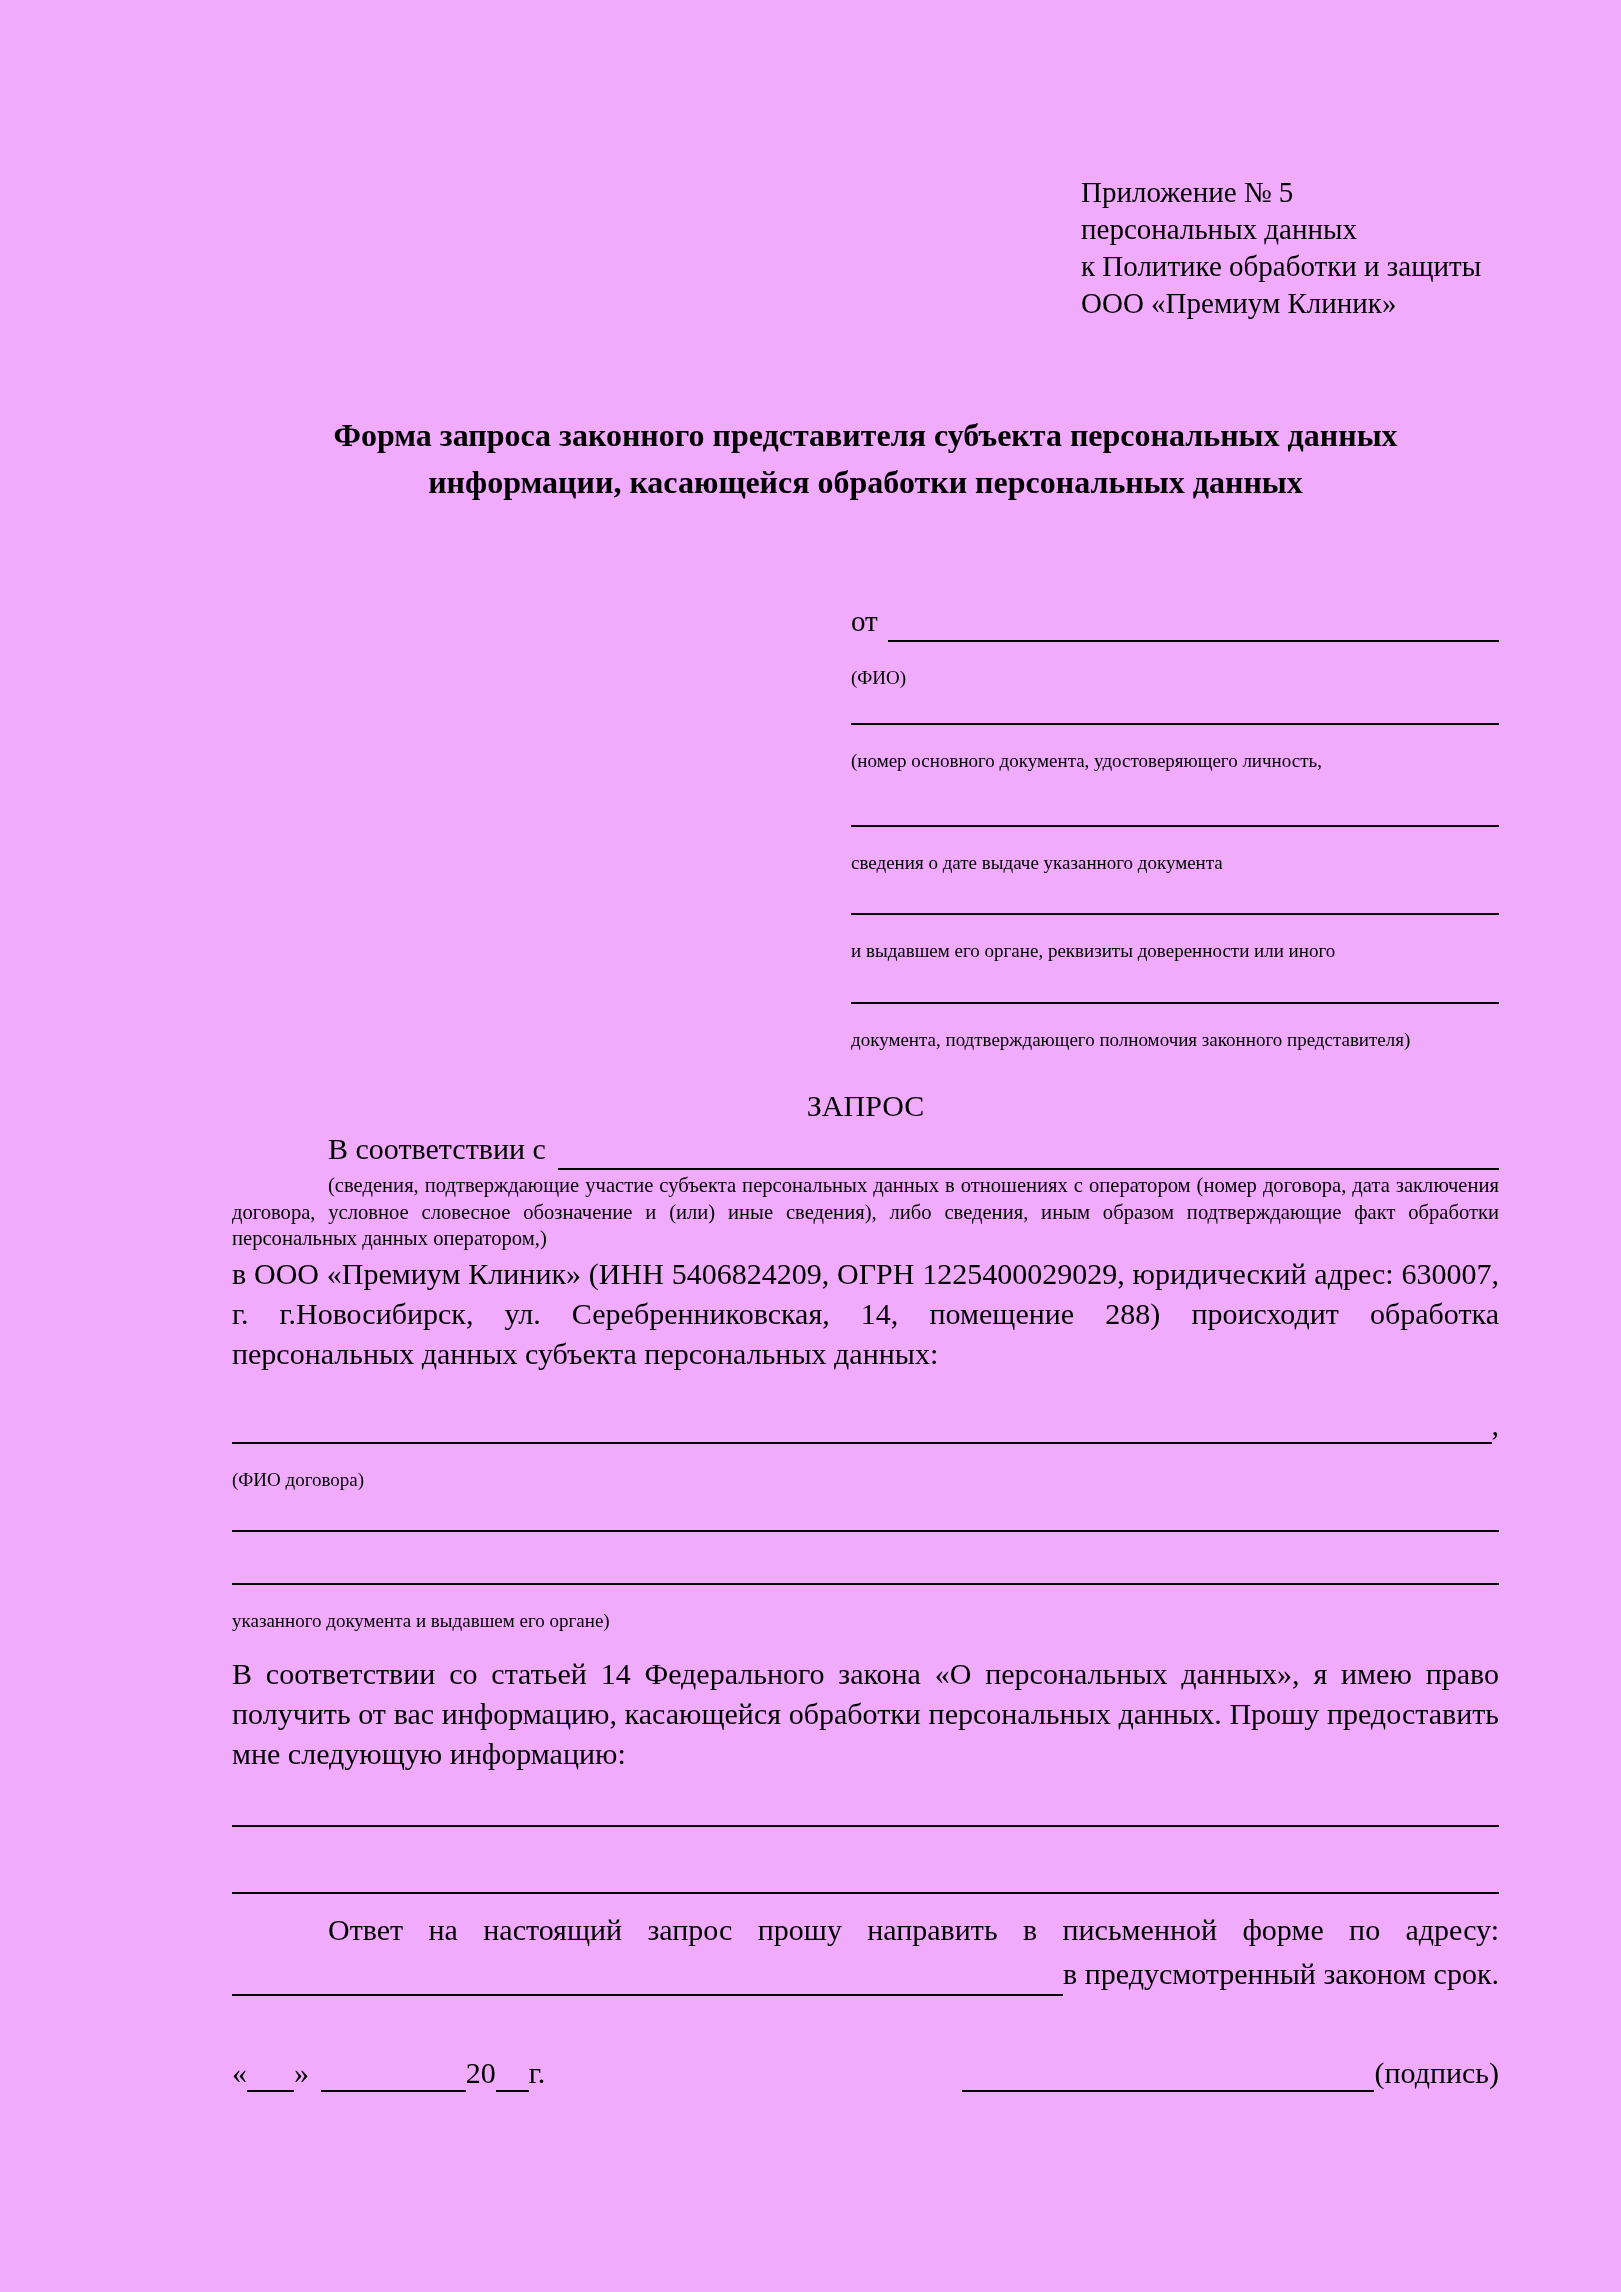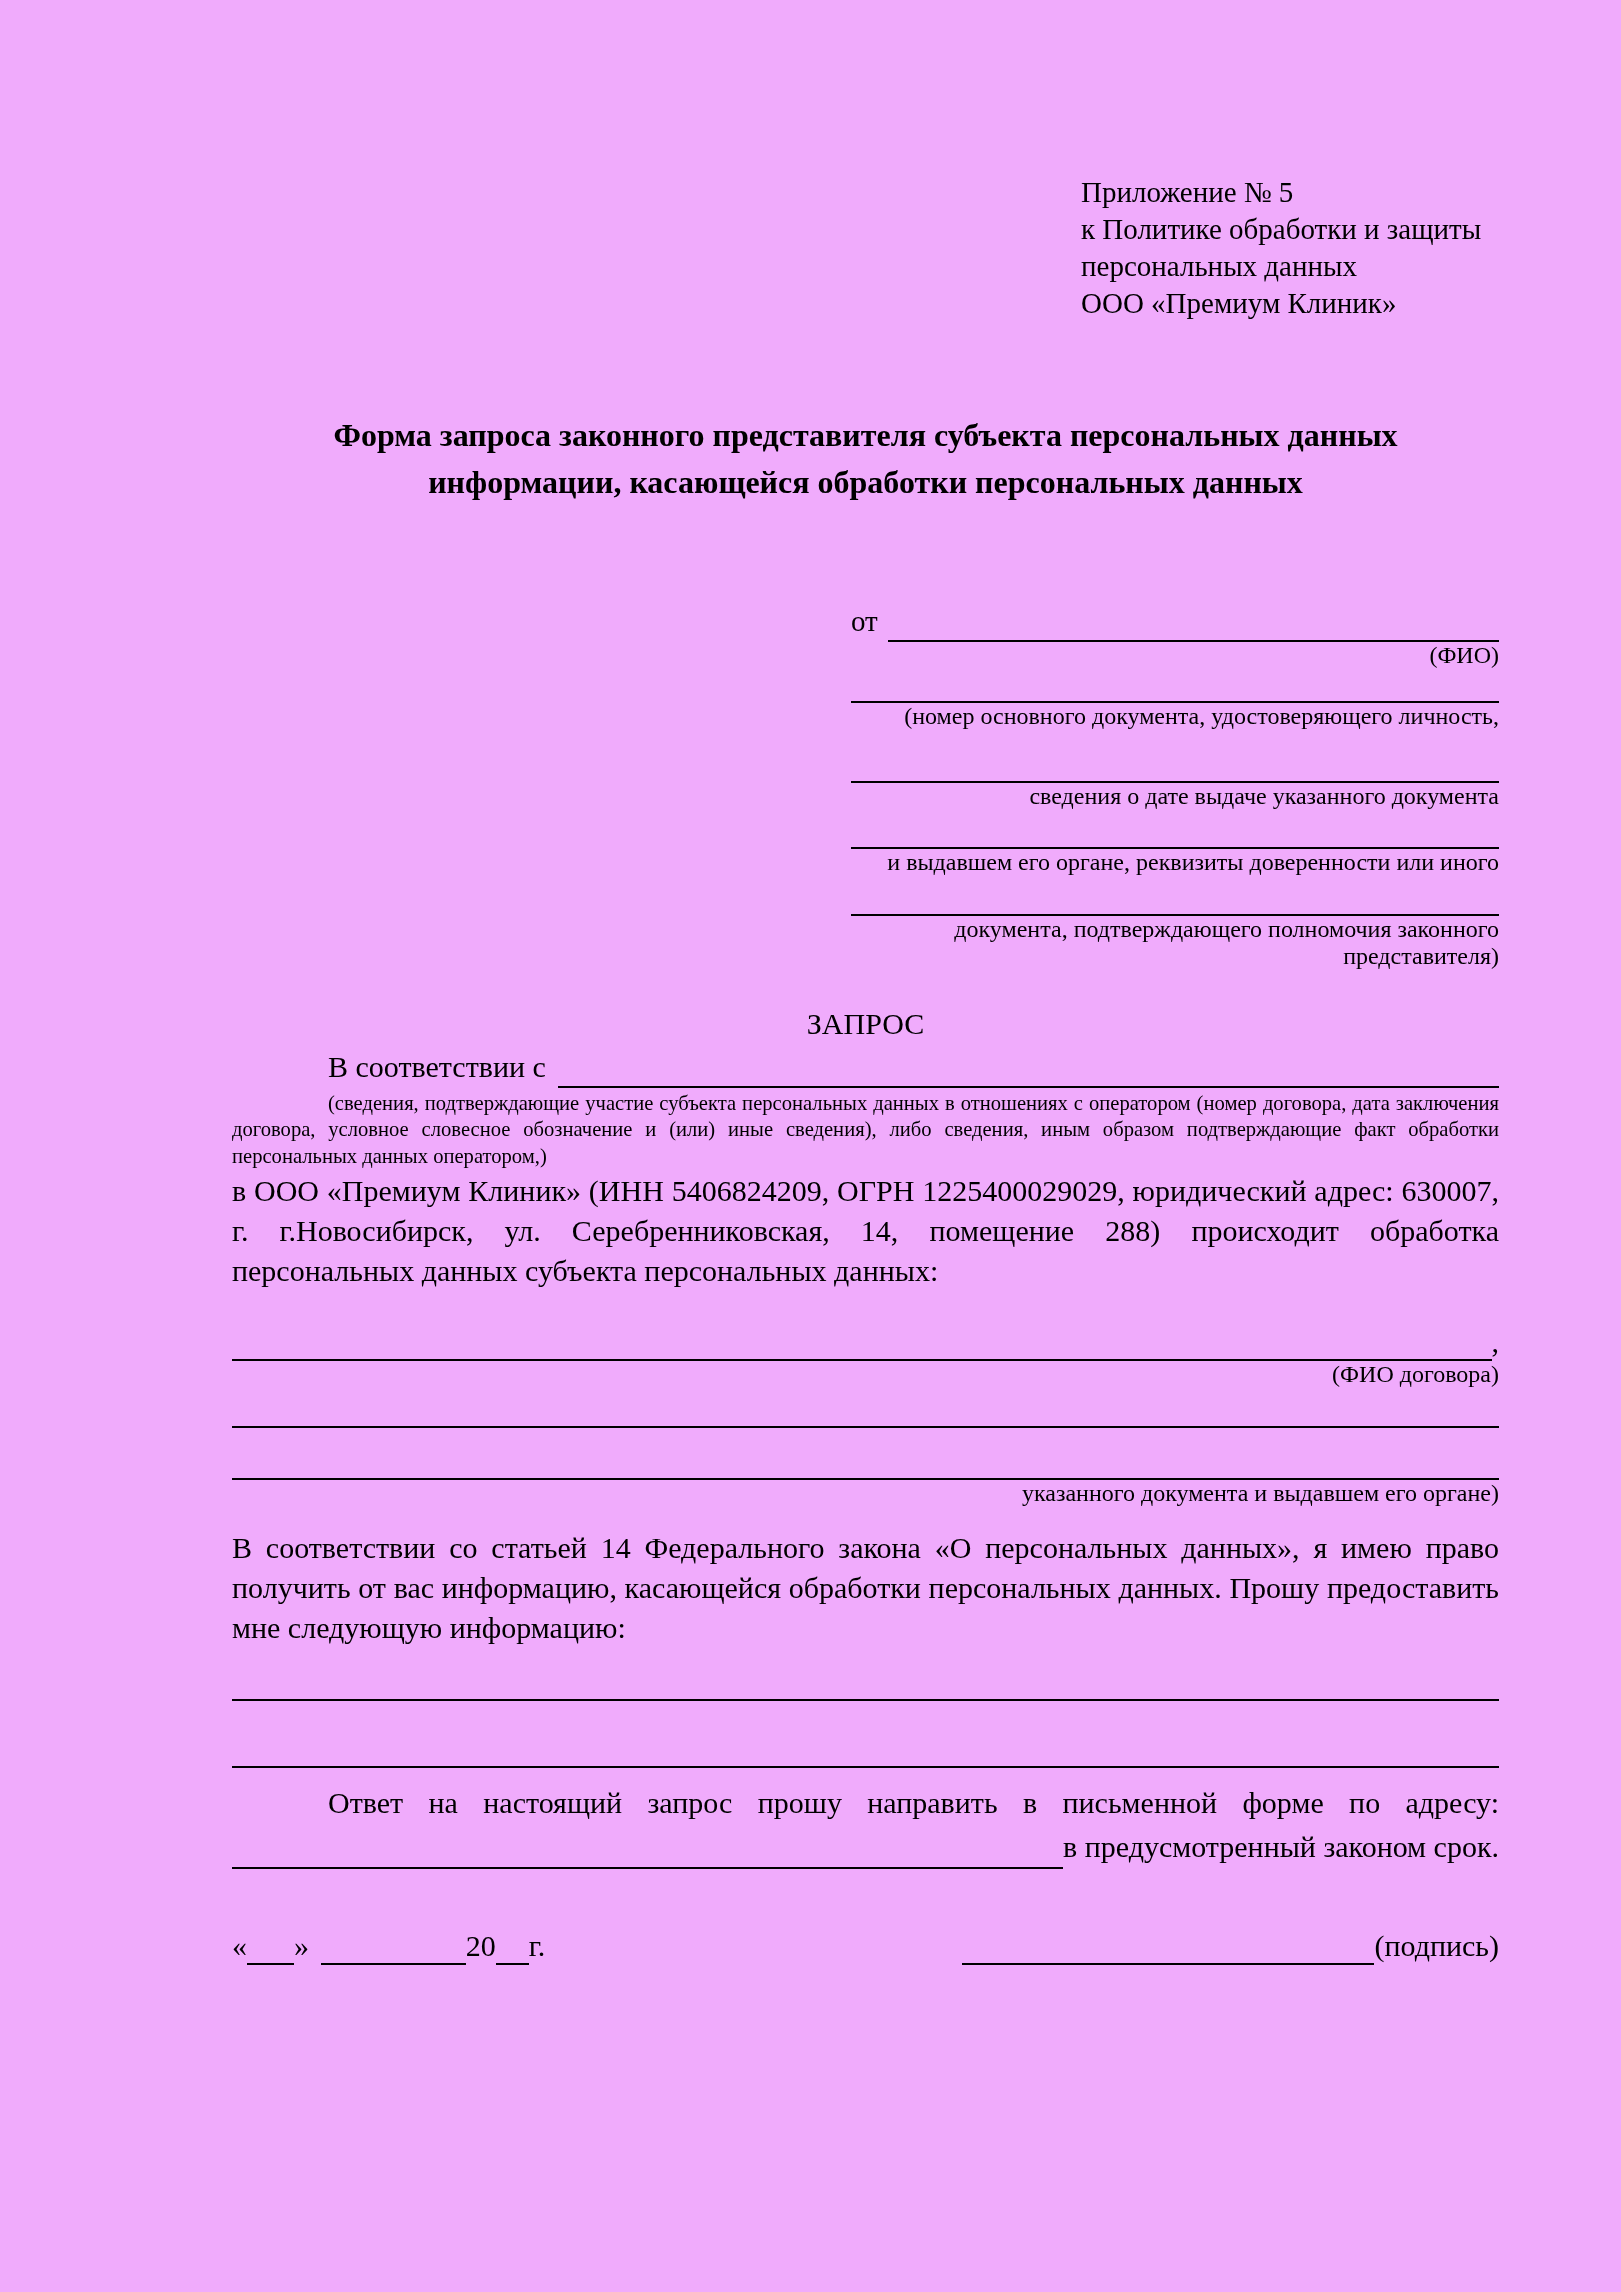--- a/index.html
+++ b/index.html
@@ -17,21 +17,21 @@
   .appendix { margin-top:174px; margin-left:849px; font-size:29px; line-height:37px; }
 
   
   .doc-title { margin-top:90px; font-size:32px; font-weight:bold; line-height:47px; text-align:center; }
 
   
   .addressee { margin-top:94px; margin-left:619px; width:648px; font-size:29px; line-height:42px; }
   .from-row { display:flex; align-items:flex-end; }
   .blank { border-bottom:2.9px solid #000; }
   .from-blank { flex:1; height:31px; margin-left:9.8px; }
-  .cap { font-size:24px; line-height:27.4px; text-align:right; }
+  .cap { font-size:19px; line-height:27.4px; text-align:left;margin-top:22px; }
   .addr-blank { height:17.6px; border-bottom:2.9px solid #000; }
   .mt14 { margin-top:13.7px; } .mt36 { margin-top:33px; } .mt22 { margin-top:19.6px; }
 
   .request-heading { margin-top:31px; text-align:center; font-size:30px; line-height:43px; }
 
   .opening-row { display:flex; align-items:flex-end; font-size:30px; line-height:43px; padding-left:96px; }
   .opening-fill { flex:1; height:33px; margin-left:11.8px; }
 
   .small-note { font-size:20.6px; line-height:26.5px; text-align:justify; text-indent:96px; margin-top:2px; }
 
@@ -63,22 +63,22 @@
   .sig-blank { width:412px; height:27.4px; }
 </style>
 </head>
 <body>
 
 <div class="page">
   <div class="content">
 
     <div class="appendix">
       <div>Приложение № 5</div>
+      <div>персональных данных</div>
       <div>к Политике обработки и защиты</div>
-      <div>персональных данных</div>
       <div>ООО «Премиум Клиник»</div>
     </div>
 
     <div class="doc-title">
       <div>Форма запроса законного представителя субъекта персональных данных</div>
       <div>информации, касающейся обработки персональных данных</div>
     </div>
 
     <div class="addressee">
       <div class="from-row">

